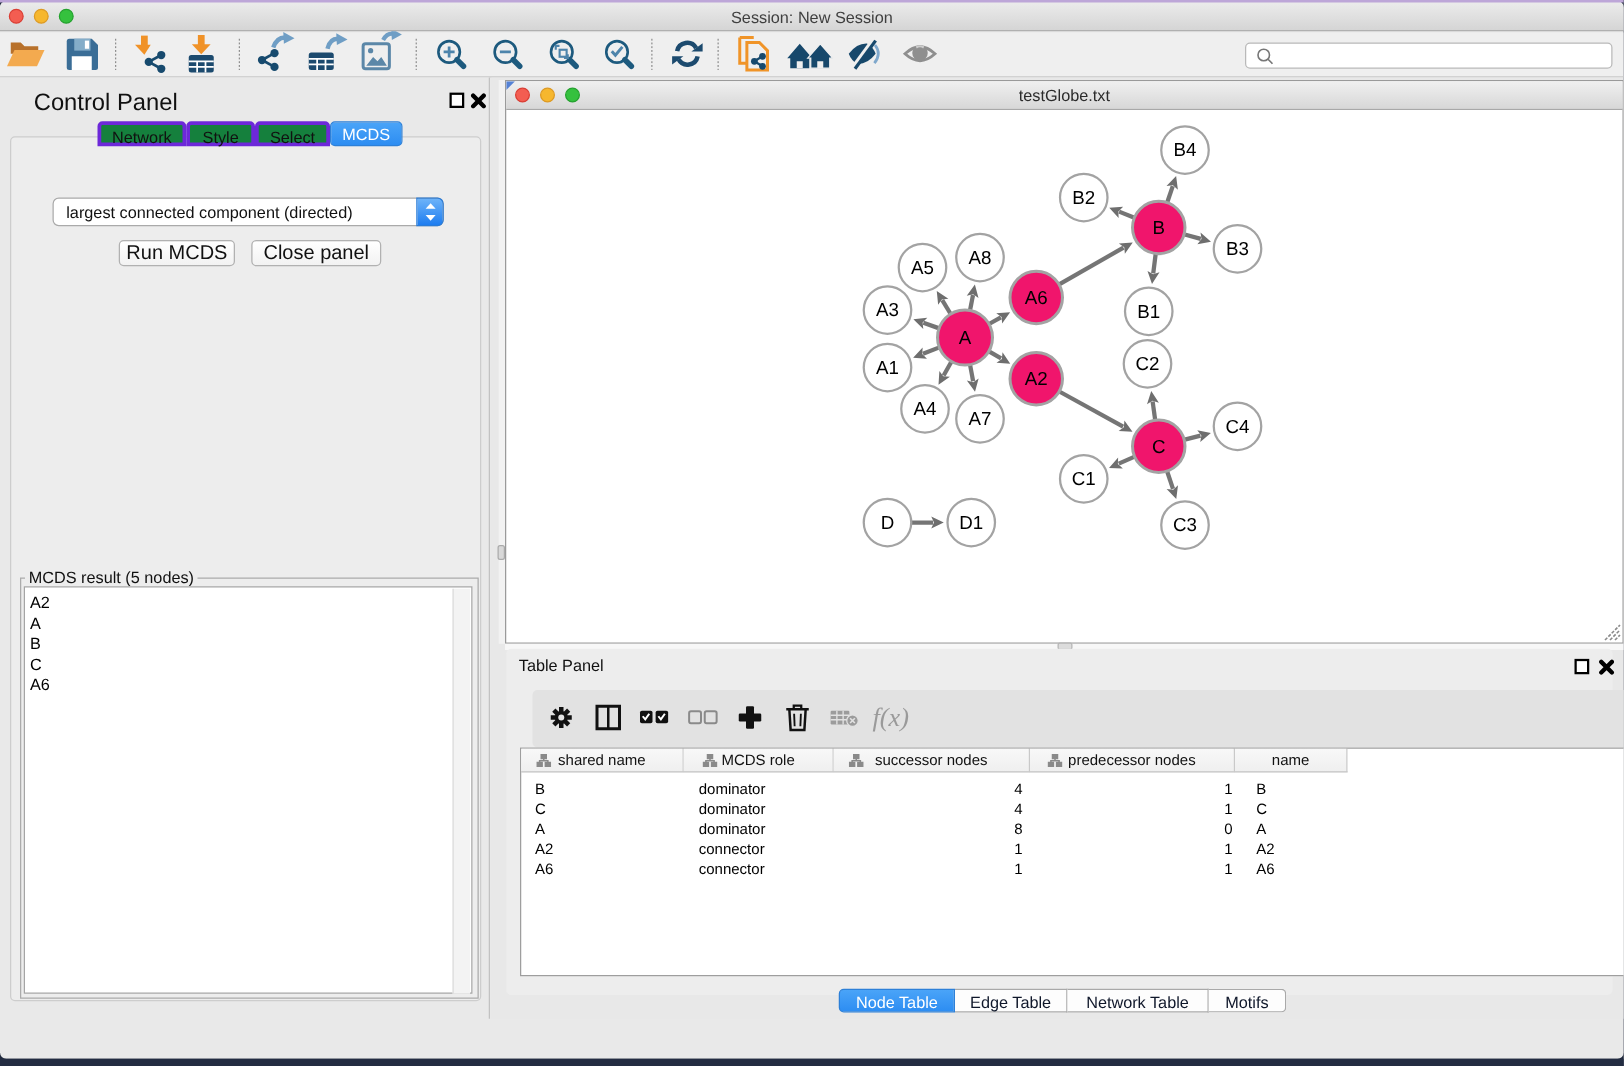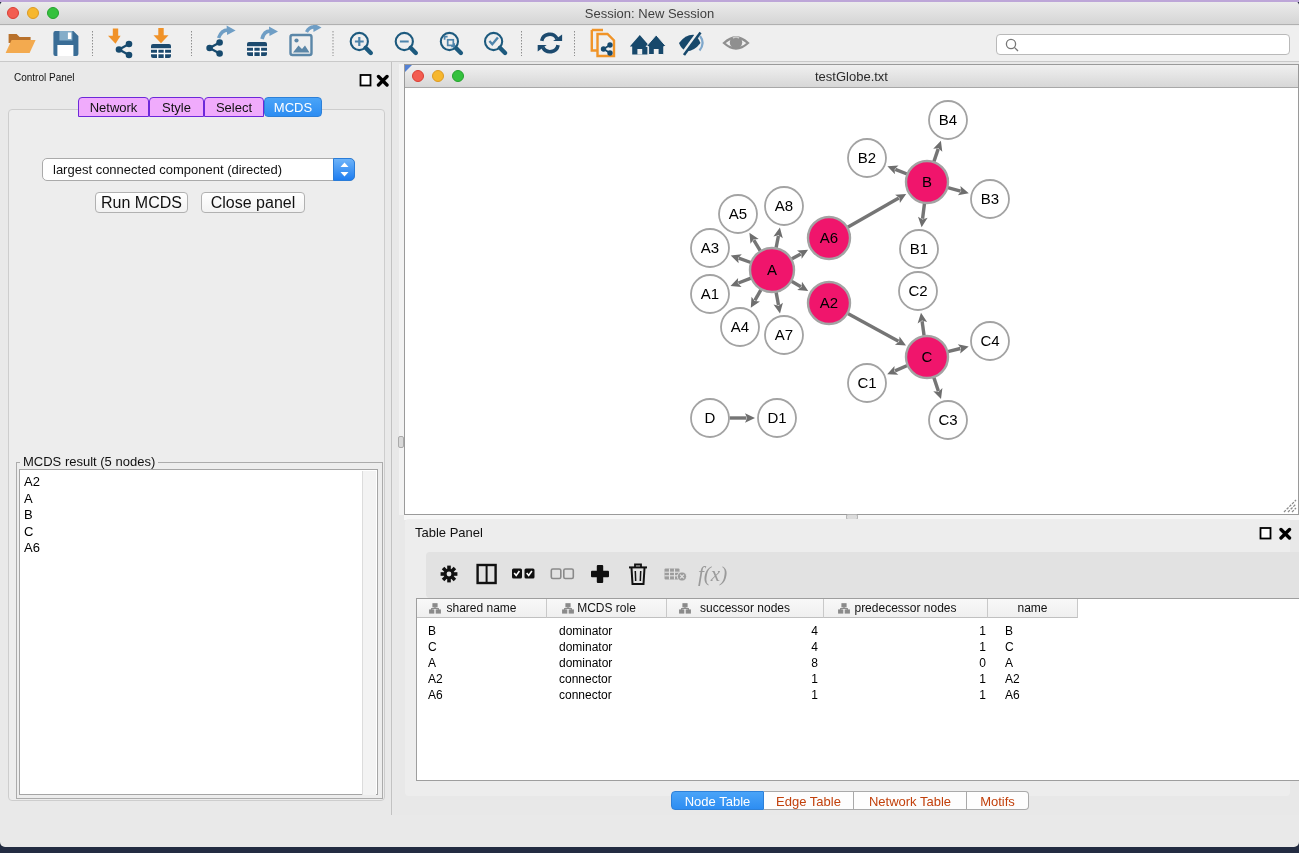--- a/index.html
+++ b/index.html
@@ -24,23 +24,23 @@
 
 
 #toolbar { left:0; top:25px; width:1299px; height:36px; background:#efefef;
   border-bottom:1px solid #c9c9c9; }
 #search { position:absolute; left:996px; top:8px; width:294px; height:21px;
   background:#fff; border:1px solid #b9b9b9; border-radius:4px; }
 
 
 #cpanel { left:0; top:61px; width:392px; height:753px; background:#e9e9e9;
   border-right:1px solid #c2c2c2; }
-#cpanel .hdr { position:absolute; left:14px; top:10px; font-size:10px; color:#111; }
+#cpanel .hdr { position:absolute; left:27px; top:10px; font-size:19px; color:#111; }
 .tab { position:absolute; top:35px; height:20px; z-index:3; font-size:13px; color:#111;
-  background:#f0abfc; border:1px solid #6d28d9; border-radius:4px 4px 0 0;
+  background:#15803d; border:3px solid #6d28d9; border-radius:4px 4px 0 0;
   text-align:center; line-height:19px; }
 .tabsel { background:linear-gradient(#4aa4f8,#2d8df2); color:#fff; border:1px solid #2d80d8;
   border-radius:4px; }
 #innerpanel { position:absolute; left:8px; top:47px; width:377px; height:692px;
   background:#ededed; border:1px solid #cdcdcd; border-radius:4px; }
 #optlabel { position:absolute; left:0; top:76px; width:100%; text-align:center;
   font-size:13px; color:#111; }
 #combo { position:absolute; left:42px; top:96px; width:313px; height:23px;
   background:#fff; border:1px solid #aaa; border-radius:5px; font-size:13px; color:#111; }
 #combo .txt { position:absolute; left:10px; top:3px; }
@@ -83,21 +83,21 @@
 #tpanel .hdr { position:absolute; left:10px; top:6px; font-size:13px; color:#111; }
 #ttoolbar { position:absolute; left:21px; top:33px; width:877px; height:46px;
   background:#e2e2e2; border-radius:4px; }
 #tablebox { position:absolute; left:11px; top:79px; width:1032px; height:183px;
   background:#fff; border:1px solid #9e9e9e; }
 .th { position:absolute; top:0; height:19px; background:linear-gradient(#f8f8f8,#efefef);
   border-right:1px solid #c9c9c9; border-bottom:1px solid #c0c0c0; font-size:12px;
   color:#111; text-align:center; line-height:19px; }
 .row { position:absolute; font-size:12px; color:#000; height:16px; line-height:16px; }
 .btab { position:absolute; top:272px; height:19px; background:#fdfdfd;
-  border:1px solid #a9a9a9; font-size:13px; color:#c2410c; text-align:center; line-height:19px; }
+  border:1px solid #a9a9a9; font-size:13px; color:#0f172a; text-align:center; line-height:19px; }
 
 
 #statusbar { left:0; top:813px; width:1299px; height:33px; background:#ededed;
   border-top:1px solid #c2c2c2; }
 #listbtn { position:absolute; left:10px; top:9px; width:27px; height:22px;
   background:#f5f5f5; border:1px solid #a8a8a8; border-radius:3px; }
 #membtn { position:absolute; left:1215px; top:9px; width:74px; height:23px;
   background:#fcfcfc; border:1px solid #b0b0b0; border-radius:3px; font-size:12px; color:#111; }
 </style>
 </head>

